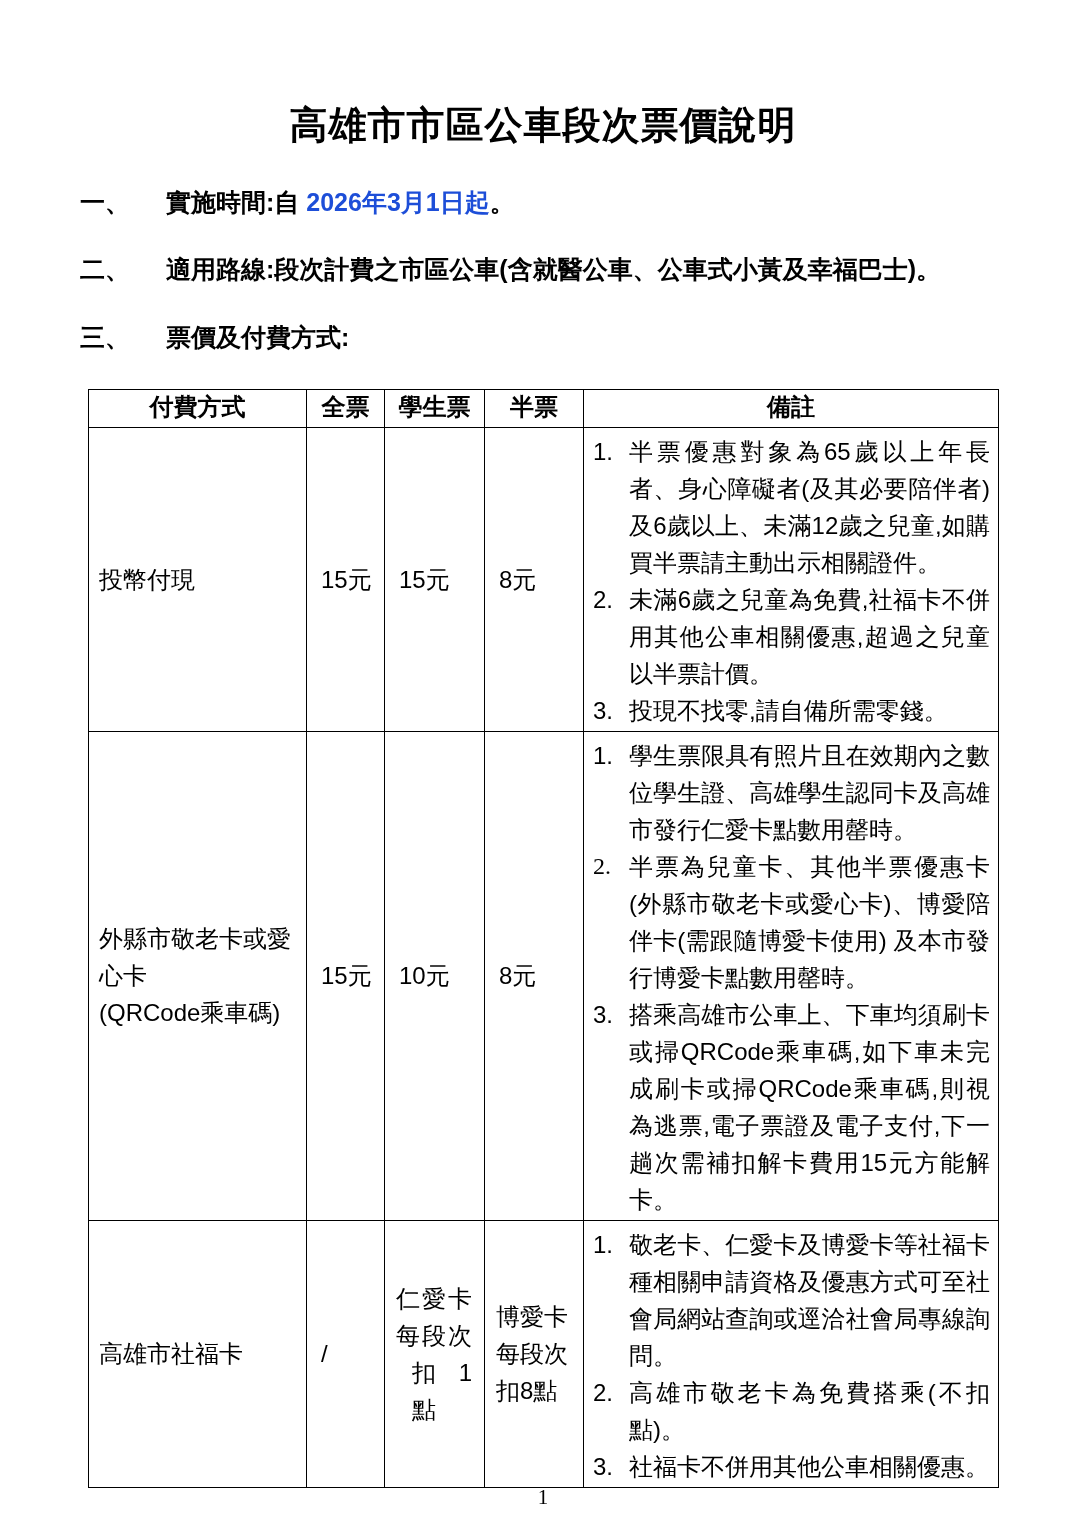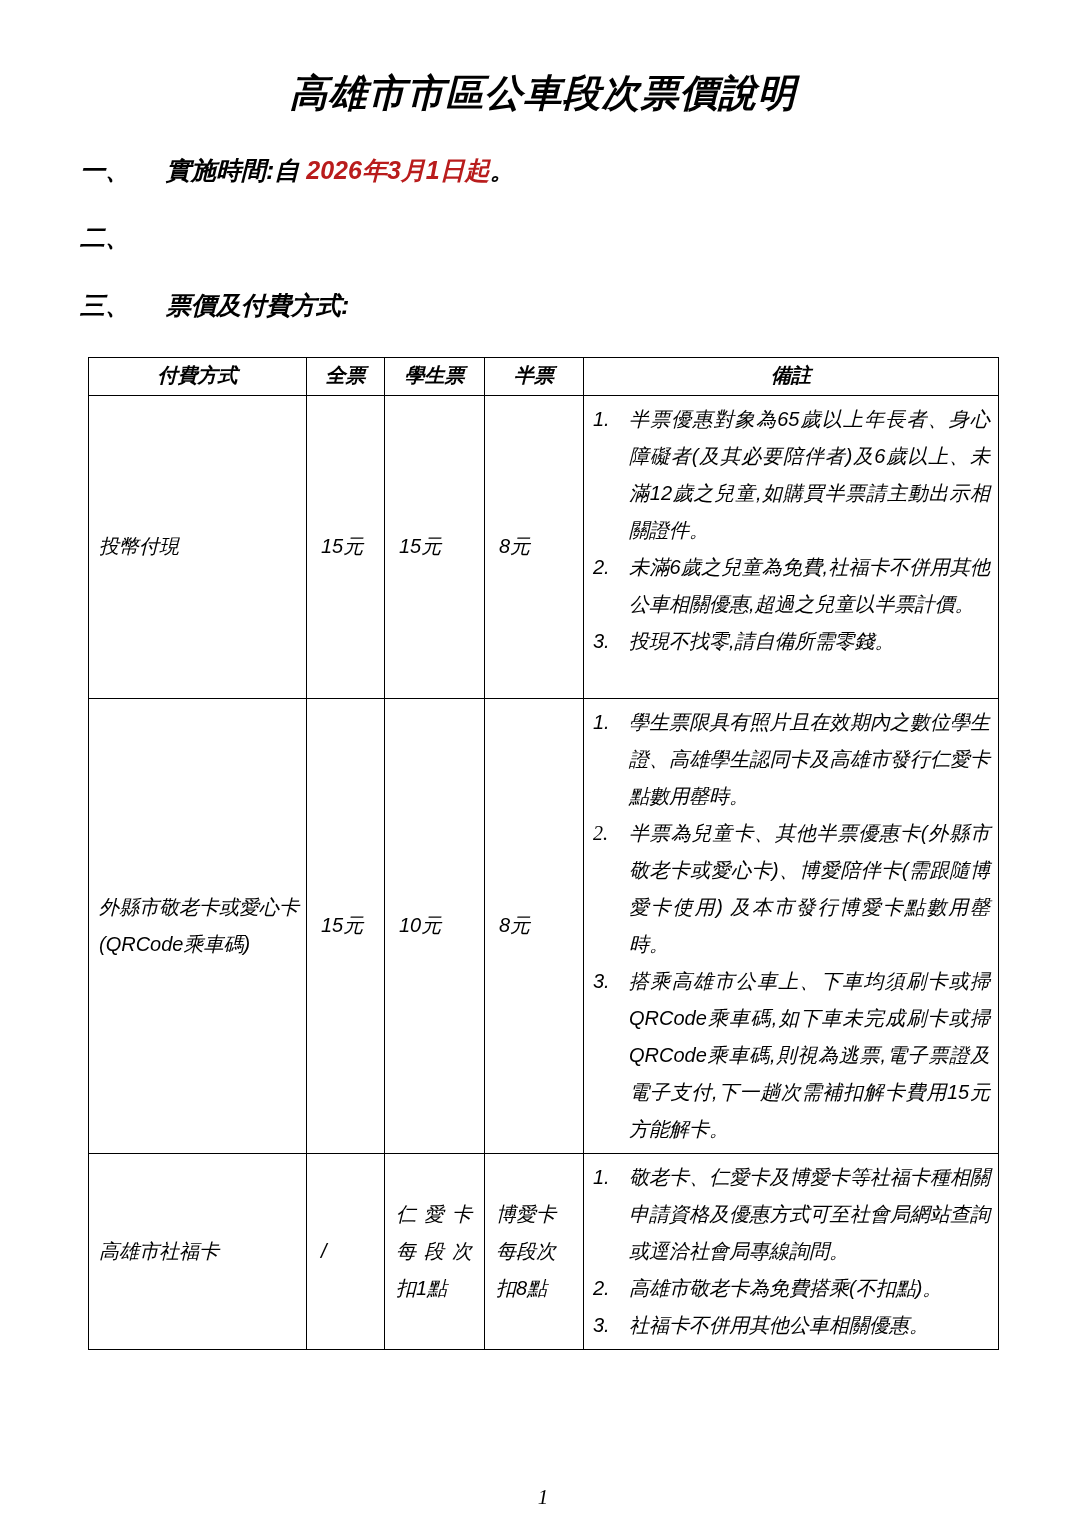--- a/index.html
+++ b/index.html
@@ -6,51 +6,50 @@
   html, body { margin: 0; padding: 0; background: #ffffff; }
   body {
     font-family: "Liberation Sans", sans-serif;
     color: #000000;
     width: 1086px;
   }
   .page {
     position: relative;
     width: 1086px;
     height: 1536px;
-    padding: 68px 80px 0 80px;
+    padding: 100px 80px 0 80px;
     overflow: hidden;
-    font-style: italic;
   }
   .doc-title {
     margin: 0 0 36px 0;
     text-align: center;
     font-size: 38px;
     font-weight: bold;
     letter-spacing: 1px;
   }
   .section {
     display: flex;
     font-size: 25px;
     font-weight: bold;
     margin-bottom: 36px;
     line-height: 1.25;
   }
   .section .marker { width: 86px; flex-shrink: 0; }
-  .red { color: #b91c1c; }
+  .red { color: #1d4ed8; }
 
   table.fare {
     border-collapse: collapse;
     table-layout: fixed;
     width: 910px;
     margin-left: 8px;
     margin-top: 4px;
   }
   table.fare th, table.fare td {
     border: 1.5px solid #000000;
-    font-size: 20px;
+    font-size: 24px;
     font-weight: normal;
   }
   table.fare th {
     height: 38px;
     text-align: center;
     font-weight: bold;
     padding: 1px 0 3px 0;
   }
   tr.r1 { height: 303px; }
   tr.r2 { height: 455px; }
@@ -68,21 +67,21 @@
     line-height: 37px;
   }
   td.price-lines {
     vertical-align: middle;
     padding-left: 11px;
     padding-right: 12px;
     line-height: 37px;
   }
   .cell-lines div { line-height: 37px; }
   .stretch div { text-align: justify; text-align-last: justify; }
-  .stretch div:last-child { text-align: justify; text-align-last: left; }
+  .stretch div:last-child { text-align: justify; text-align-last: left; margin-left: 16px; }
   td.notes-cell {
     vertical-align: top;
     padding: 5px 8px 2px 9px;
   }
   .note { display: flex; }
   .note-num {
     width: 36px;
     flex-shrink: 0;
     line-height: 37px;
   }
@@ -110,20 +109,21 @@
 
   <h1 class="doc-title">高雄市市區公車段次票價說明</h1>
 
   <div class="section">
     <span class="marker">一、</span>
     <span><span>實施時間:自 </span><span class="red">2026年3月1日起</span><span>。</span></span>
   </div>
 
   <div class="section">
     <span class="marker">二、</span>
+    <span>適用路線:段次計費之市區公車(含就醫公車、公車式小黃及幸福巴士)。</span>
   </div>
 
   <div class="section">
     <span class="marker">三、</span>
     <span>票價及付費方式:</span>
   </div>
 
   <table class="fare">
     <colgroup>
       <col style="width:218px">

